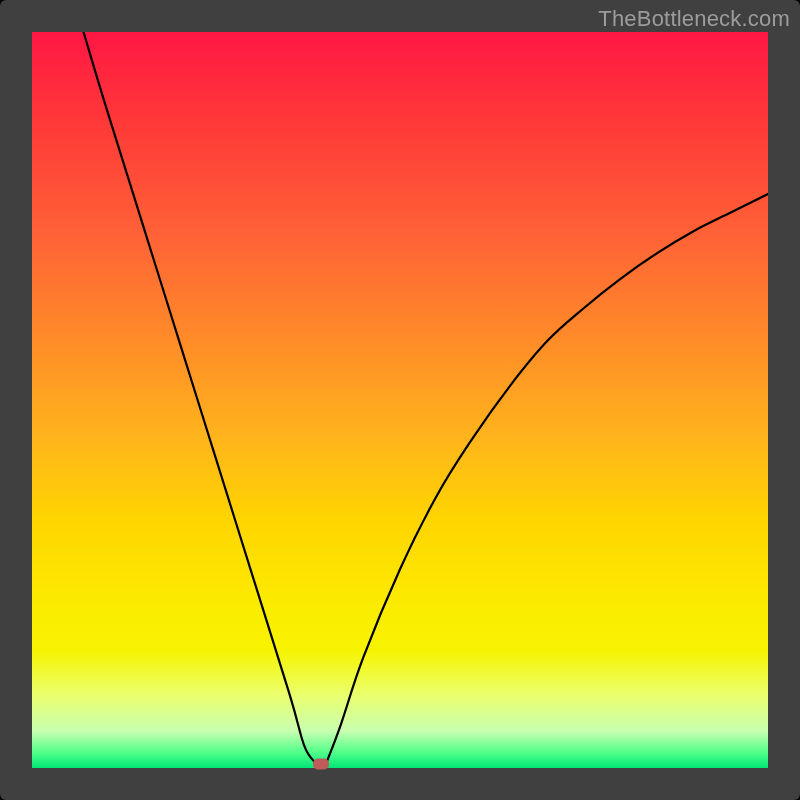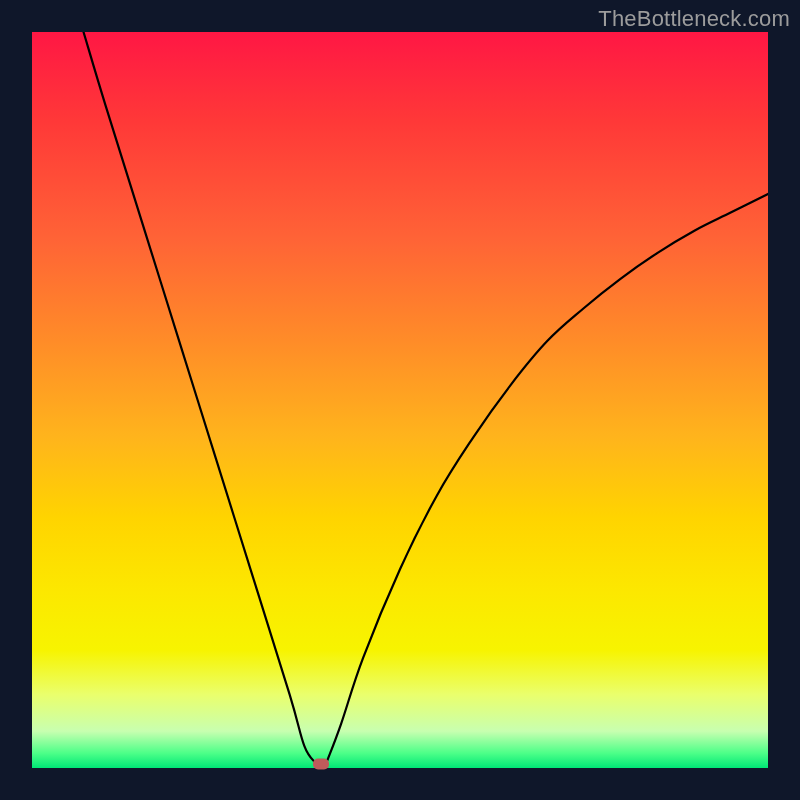--- a/index.html
+++ b/index.html
@@ -8,21 +8,22 @@
     width: 800px;
     height: 800px;
     background: #000;
     font-family: Arial, Helvetica, sans-serif;
     overflow: hidden;
   }
   .frame {
     position: absolute;
     left: 0; top: 0;
     width: 800px; height: 800px;
-    background: #0f172a;
+    background: #404040;
+    border-radius: 6px;
   }
   .plot {
     position: absolute;
     left: 32px; top: 32px;
     width: 736px; height: 736px;
     background: linear-gradient(to bottom,
       #ff1744 0%,
       #ff3838 12%,
       #ff6336 28%,
       #ff8c28 42%,

